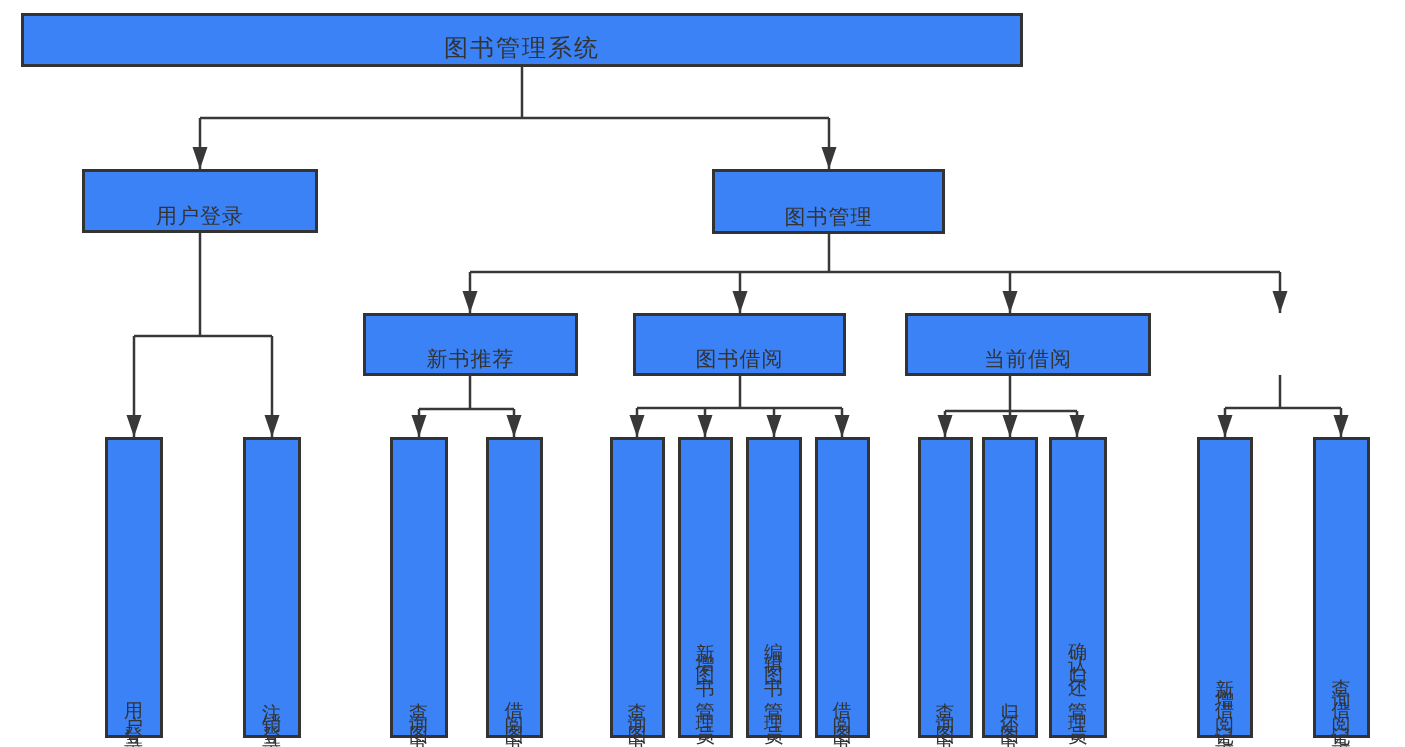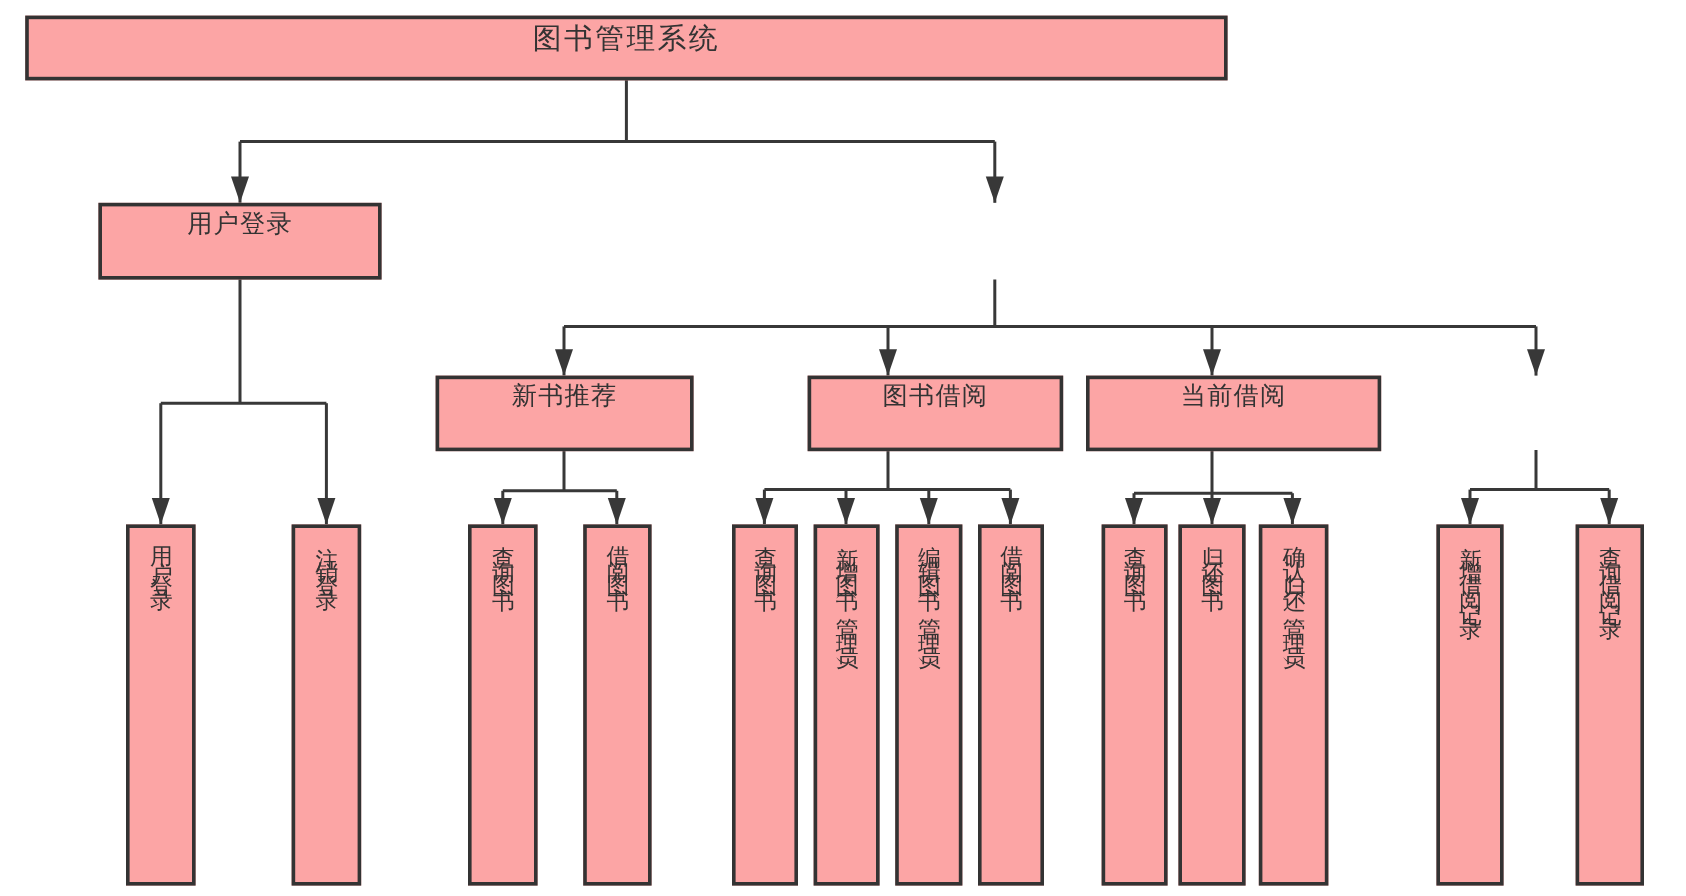--- a/index.html
+++ b/index.html
@@ -10,22 +10,22 @@
   html,body{background:#fff;}
   body{font-family:"Liberation Sans","DejaVu Sans",sans-serif;}
   .canvas{
     position:relative;width:1405px;height:747px;
     background:var(--background);overflow:hidden;
   }
   .wires{position:absolute;left:0;top:0;z-index:0;}
   .wires path{fill:none;stroke:var(--line);stroke-width:2.5px;}
   .wires polygon{fill:var(--line);}
   .node{
-    position:absolute;background:#fca5a5;border:3px solid var(--border);
-    display:flex;align-items:flex-start;justify-content:center;
+    position:absolute;background:#3b82f6;border:3px solid var(--border);
+    display:flex;align-items:flex-end;justify-content:center;
     color:var(--text);z-index:1;
   }
   .h-node{font-size:21px;letter-spacing:1px;}
   .root-node{font-size:24px;letter-spacing:2px;}
   .v-node{top:437px;height:301px;}
   .vt{
     writing-mode:vertical-rl;text-orientation:mixed;
     font-size:19px;line-height:1;letter-spacing:12px;
     white-space:nowrap;
   }
@@ -80,25 +80,28 @@
     <path d="M1341,408 V437" marker-end="url(#arrow)"></path>
   </svg>
 
   <div class="node h-node root-node" style="left:21px;top:13px;width:1002px;height:54px;">
     <span>图书管理系统</span>
   </div>
 
   <div class="node h-node" style="left:82px;top:169px;width:236px;height:64px;">
     <span>用户登录</span>
   </div>
+  <div class="node h-node" style="left:712px;top:169px;width:233px;height:65px;">
+    <span>图书管理</span>
+  </div>
 
   <div class="node h-node" style="left:363px;top:313px;width:215px;height:63px;">
     <span>新书推荐</span>
   </div>
-  <div class="node h-node" style="left:633px;top:313px;width:213px;height:63px;margin-left:40px;">
+  <div class="node h-node" style="left:633px;top:313px;width:213px;height:63px;">
     <span>图书借阅</span>
   </div>
   <div class="node h-node" style="left:905px;top:313px;width:246px;height:63px;">
     <span>当前借阅</span>
   </div>
 
   <div class="node v-node" style="left:105px;width:58px;">
     <span class="vt">用户登录</span>
   </div>
   <div class="node v-node" style="left:243px;width:58px;">

